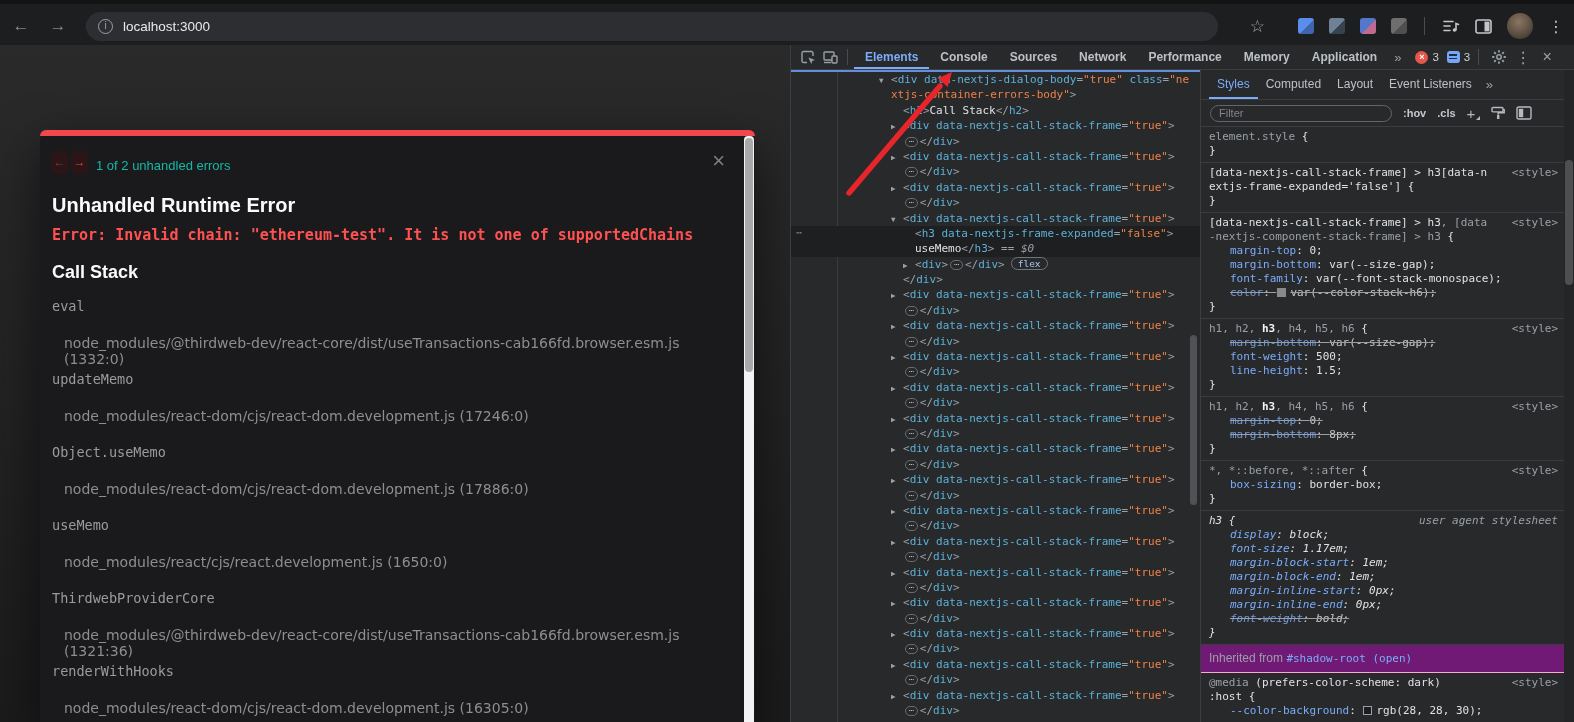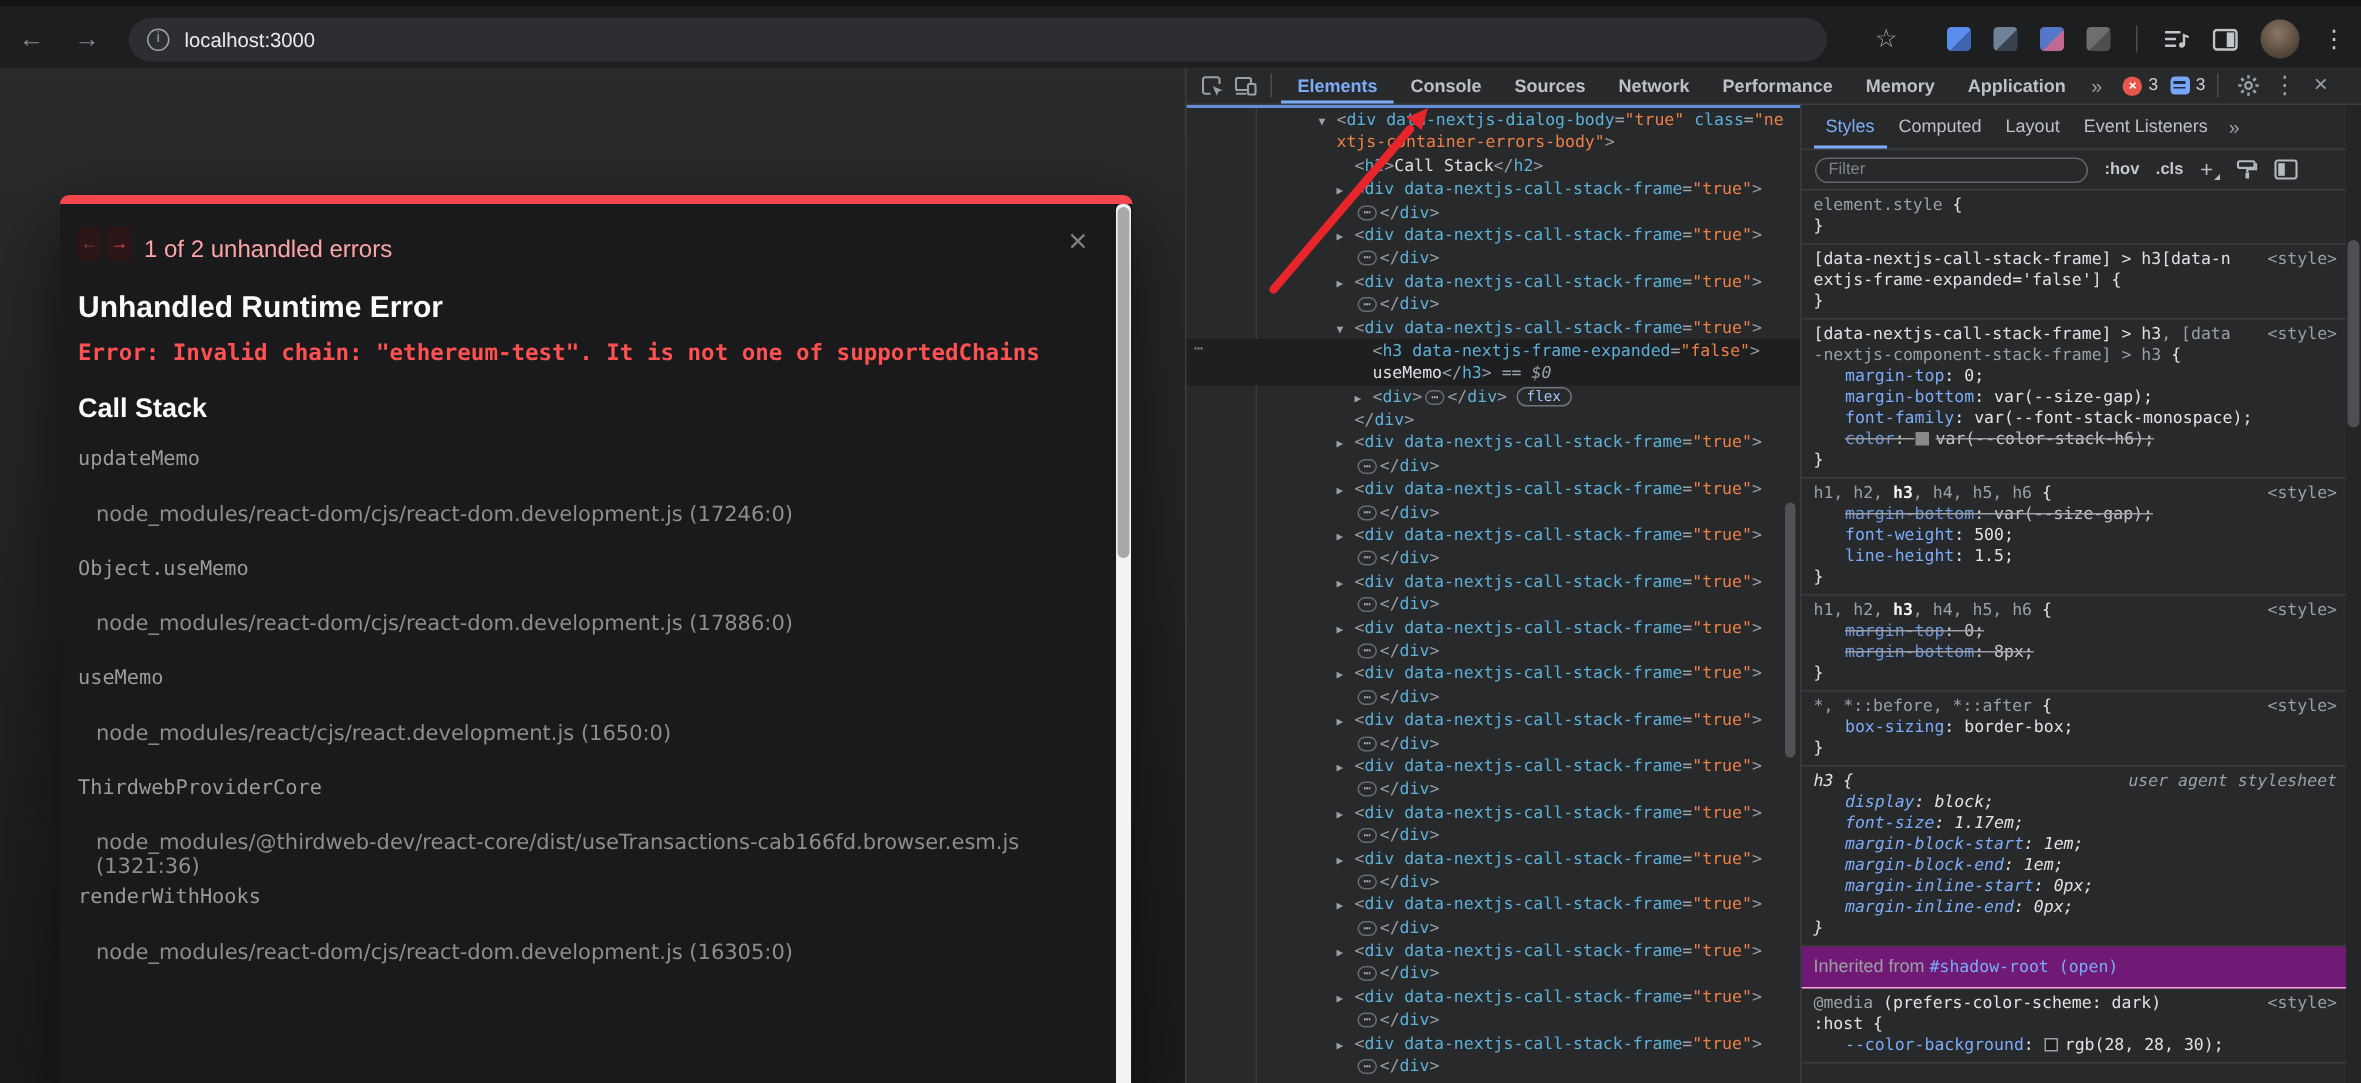--- a/index.html
+++ b/index.html
@@ -25,21 +25,21 @@
   .mini-svg{display:block;}
   
   .page{position:absolute;top:45px;left:0;width:790px;bottom:0;
     background:linear-gradient(180deg,#2a2a2b 0%,#242425 40%,#1b1b1c 100%);}
   .dialog{position:absolute;left:40px;top:85px;width:715px;height:592px;background:#1a1a1c;
     border-radius:10px 10px 0 0;box-shadow:0 18px 50px rgba(0,0,0,.55);}
   .dlg-topbar{height:6px;background:#f4464d;border-radius:10px 10px 0 0;}
   .dlg-nav{position:absolute;left:11px;top:21px;display:flex;gap:3px;}
   .dlg-btn{width:17px;height:23px;background:#2b1517;border:none;border-radius:5px;color:#f4464d;font-size:12px;line-height:21px;text-align:center;padding:0;}
   .dlg-btn.disabled{color:#8f3a3e;}
-  .dlg-count{position:absolute;left:56px;top:28px;font-size:16px;color:#fca5a5;}
+  .dlg-count{position:absolute;left:56px;top:28px;font-size:13px;color:#14b8a6;}
   .dlg-close{position:absolute;right:30px;top:20px;font-size:22px;color:#7f7f7f;background:none;border:none;line-height:22px;padding:0;}
   .dlg-title{position:absolute;left:12px;top:64px;font-size:20px;font-weight:bold;color:#fafafa;}
   .dlg-msg{position:absolute;left:12px;top:96px;font-family:"DejaVu Sans Mono",monospace;font-weight:bold;font-size:15px;color:#ff5152;}
   .dlg-stack-h{position:absolute;left:12px;top:132px;font-size:18px;font-weight:bold;color:#fafafa;}
   .frames{position:absolute;left:0;top:166px;right:20px;}
   .frame{height:73px;position:relative;}
   .frame-name{position:absolute;left:12px;top:2px;font-family:"DejaVu Sans Mono",monospace;font-size:13.5px;color:#9b9b9b;}
   .frame-path{position:absolute;left:24px;top:39px;font-family:"DejaVu Sans","Liberation Sans",sans-serif;font-size:14px;color:#8e8e8e;}
   .dlg-scroll{position:absolute;right:1px;top:6px;bottom:0;width:10px;background:#f3f3f3;border-radius:4px 4px 0 0;}
   .dlg-thumb{position:absolute;left:1px;top:2px;width:8px;height:234px;background:#a9a9a9;border-radius:4px;}
@@ -156,20 +156,24 @@
     <div class="dlg-nav">
       <button class="dlg-btn disabled">←</button>
       <button class="dlg-btn">→</button>
     </div>
     <div class="dlg-count">1 of 2 unhandled errors</div>
     <button class="dlg-close">×</button>
     <div class="dlg-title">Unhandled Runtime Error</div>
     <div class="dlg-msg">Error: Invalid chain: "ethereum-test". It is not one of supportedChains</div>
     <div class="dlg-stack-h">Call Stack</div>
     <div class="frames" id="frames-list">
+        <div class="frame">
+          <div class="frame-name">eval</div>
+          <div class="frame-path">node_modules/@thirdweb-dev/react-core/dist/useTransactions-cab166fd.browser.esm.js (1332:0)</div>
+        </div>
         <div class="frame">
           <div class="frame-name">updateMemo</div>
           <div class="frame-path">node_modules/react-dom/cjs/react-dom.development.js (17246:0)</div>
         </div>
         <div class="frame">
           <div class="frame-name">Object.useMemo</div>
           <div class="frame-path">node_modules/react-dom/cjs/react-dom.development.js (17886:0)</div>
         </div>
         <div class="frame">
           <div class="frame-name">useMemo</div>
@@ -356,20 +360,21 @@
         </div>
         <div class="sec ua">
           <span class="origin">user agent stylesheet</span>
           <div class="sel-line"><span class="sel-w">h3 {</span></div>
           <div class="prop"><span class="pn">display</span><span>: </span><span class="pv">block</span><span>;</span></div>
           <div class="prop"><span class="pn">font-size</span><span>: </span><span class="pv">1.17em</span><span>;</span></div>
           <div class="prop"><span class="pn">margin-block-start</span><span>: </span><span class="pv">1em</span><span>;</span></div>
           <div class="prop"><span class="pn">margin-block-end</span><span>: </span><span class="pv">1em</span><span>;</span></div>
           <div class="prop"><span class="pn">margin-inline-start</span><span>: </span><span class="pv">0px</span><span>;</span></div>
           <div class="prop"><span class="pn">margin-inline-end</span><span>: </span><span class="pv">0px</span><span>;</span></div>
+          <div class="prop struck"><span class="pn">font-weight</span><span>: </span><span class="pv">bold</span><span>;</span></div>
           <div>}</div>
         </div>
         <div class="sec-inherited"><span>Inherited from </span><span class="shadow-link">#shadow-root (open)</span></div>
         <div class="sec">
           <span class="origin">&lt;style&gt;</span>
           <div class="media-line"><span class="mkw">@media</span><span class="mcond"> (prefers-color-scheme: dark)</span></div>
           <div class="sel-line"><span class="sel-w">:host {</span></div>
           <div class="prop"><span class="pn">--color-background</span><span>: </span><span class="swatch outlined" style="background: rgb(28, 28, 30);"></span><span class="pv">rgb(28, 28, 30)</span><span>;</span></div>
         </div>
       </div>

